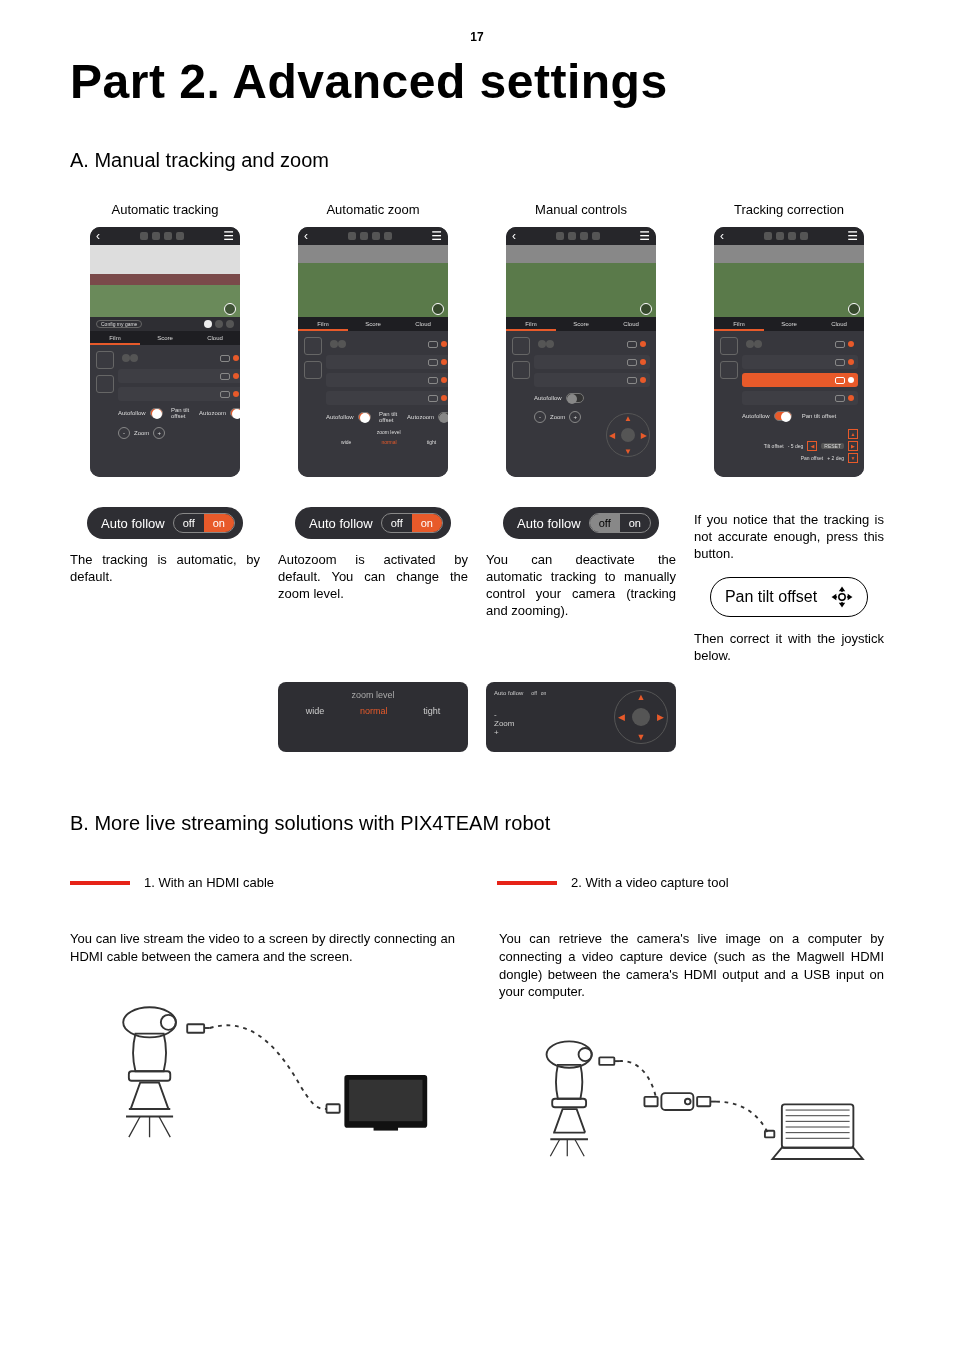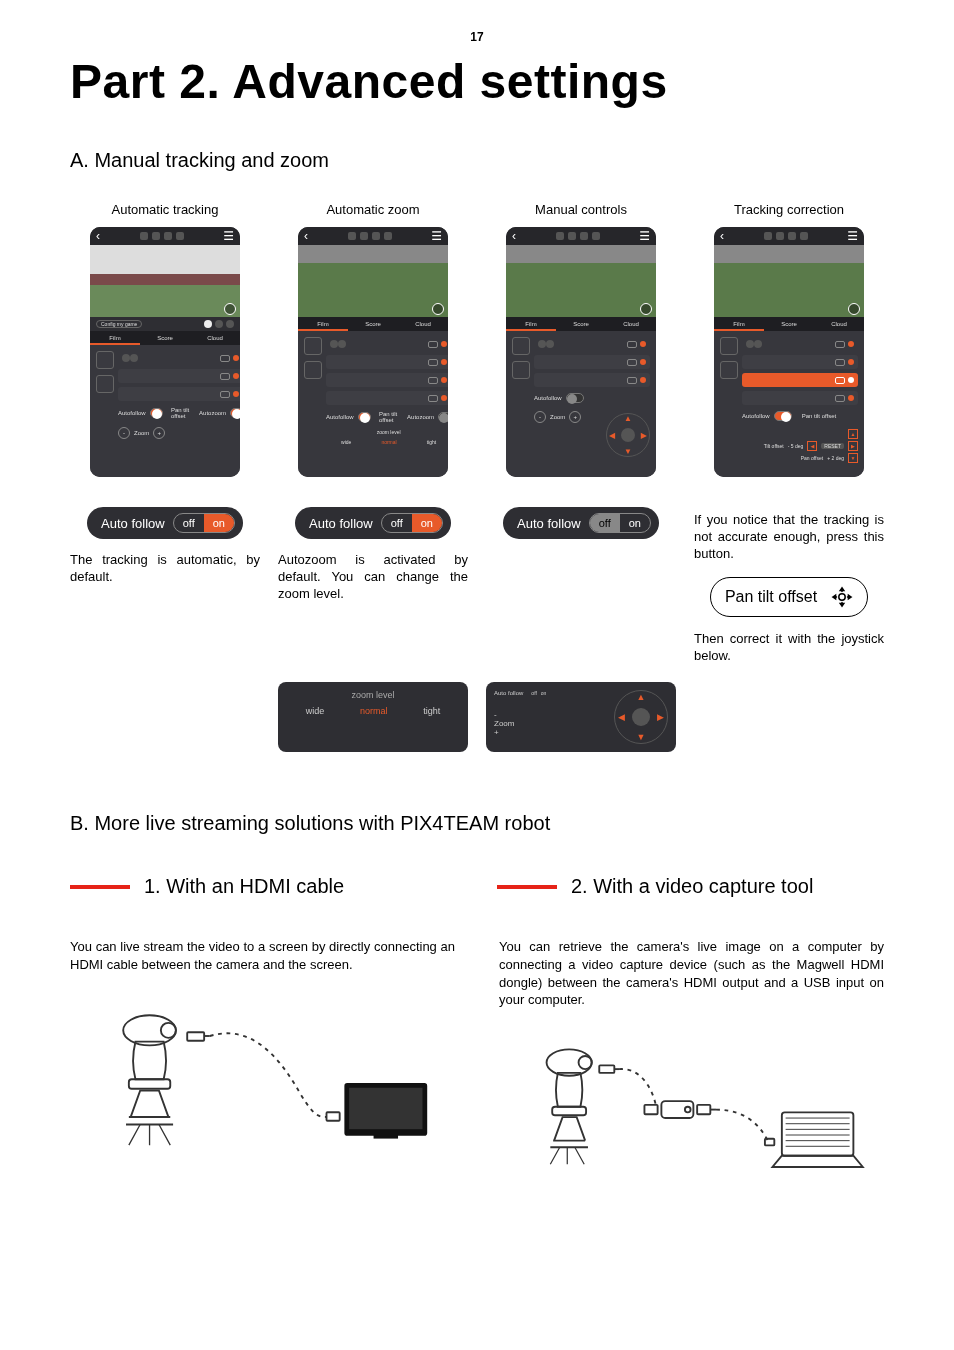--- a/index.html
+++ b/index.html
@@ -106,21 +106,21 @@
   .manbox .afrow { display:flex; align-items:center; gap:4px; font-size:6px; }
   .manbox .joy2 { width:54px; height:54px; border:1px solid #555; border-radius:50%; position:relative; display:flex; align-items:center; justify-content:center; }
   .manbox .joy2::before { content:""; width:18px; height:18px; border-radius:50%; background:#555; }
   .manbox .joy2 span{ position:absolute; color:#e85a2a; font-size:9px; }
   .manbox .joy2 .u{top:1px;} .manbox .joy2 .d{bottom:1px;} .manbox .joy2 .l{left:3px;} .manbox .joy2 .r{right:3px;}
 
   
   .sub-heads { display:flex; gap:40px; margin-top:40px; }
   .sub-head { flex:1; display:flex; align-items:center; gap:14px; }
   .redbar { width:60px; height:4px; background:#e62318; }
-  .sub-head .t { font-size:20px; }
+  .sub-head .t { font-size:13px; }
   .b-cols { display:flex; gap:44px; margin-top:40px; }
   .b-col { flex:1; font-size:13px; text-align:justify; line-height:1.35; }
   .diagram { margin-top:30px; height:160px; position:relative; }
   .diagram svg { width:100%; height:100%; }
 </style>
 </head>
 <body>
 
 <div class="page-num">17</div>
 <h1>Part 2. Advanced  settings</h1>
@@ -360,20 +360,21 @@
         </div>
       </div>
     </div>
     <div class="af-pill">
       <span>Auto follow</span>
       <div class="toggle offstate">
           <span class="off">off</span>
           <span class="on">on</span>
         </div>
     </div>
+    <div class="col-desc tj">You can deactivate the automatic tracking to manually control your camera (tracking and zooming).</div>
   </div>
 
   <div class="col4">
     <div class="col-title">Tracking correction</div>
     <div class="phone">
       <div class="topbar">
           <span class="chev">‹</span>
           <div class="icons">
             <span></span>
             <span></span>

